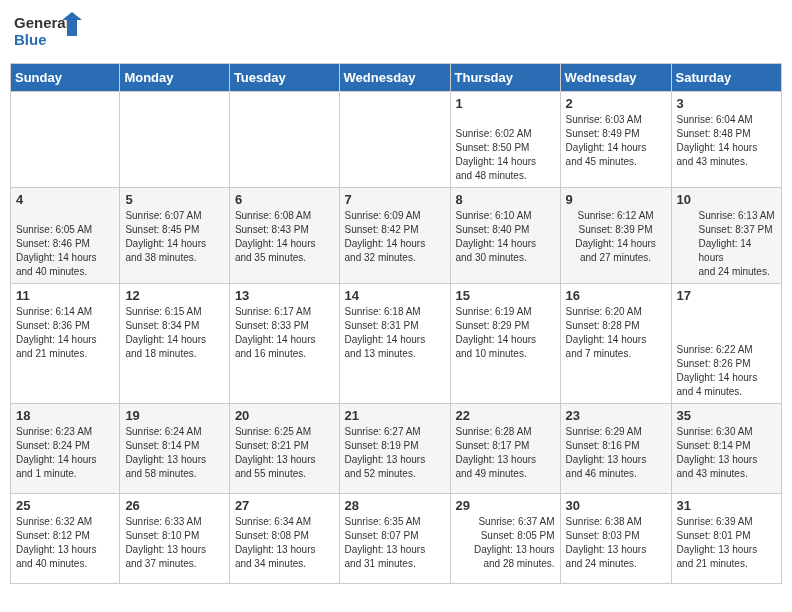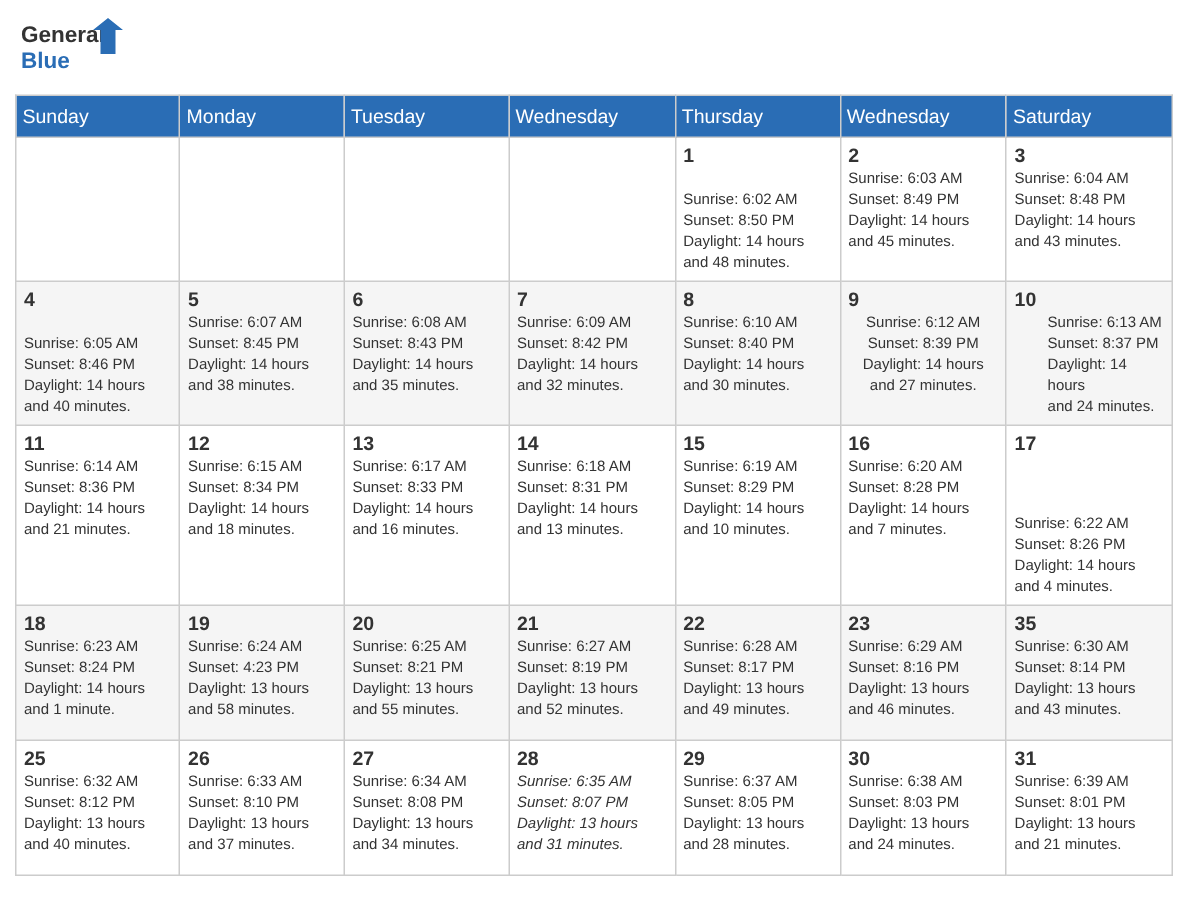--- a/index.html
+++ b/index.html
@@ -36,21 +36,21 @@
       color: #555;
     }
     .calendar {
       width: 100%;
       border-collapse: collapse;
     }
     .calendar th {
       background: #2a6db5;
       color: #fff;
       font-size: 13px;
-      font-weight: normal;
+      font-weight: bold;
       padding: 6px 4px;
       text-align: left;
       border: 1px solid #ccc;
     }
     .calendar td {
       vertical-align: top;
       border: 1px solid #ccc;
       padding: 4px 5px;
       width: 113px;
       height: 90px;
@@ -237,21 +237,21 @@
         <td>
           <span class="day-number">18</span>
           <div class="day-info" style="white-space: pre-line;">Sunrise: 6:23 AM
 Sunset: 8:24 PM
 Daylight: 14 hours
 and 1 minute.</div>
         </td>
         <td>
           <span class="day-number">19</span>
           <div class="day-info" style="white-space: pre-line;">Sunrise: 6:24 AM
-Sunset: 4:23 PM
+Sunset: 8:14 PM
 Daylight: 13 hours
 and 58 minutes.</div>
         </td>
         <td>
           <span class="day-number">20</span>
           <div class="day-info" style="white-space: pre-line;">Sunrise: 6:25 AM
 Sunset: 8:21 PM
 Daylight: 13 hours
 and 55 minutes.</div>
         </td>
@@ -301,28 +301,28 @@
         </td>
         <td>
           <span class="day-number">27</span>
           <div class="day-info" style="white-space: pre-line;">Sunrise: 6:34 AM
 Sunset: 8:08 PM
 Daylight: 13 hours
 and 34 minutes.</div>
         </td>
         <td>
           <span class="day-number">28</span>
-          <div class="day-info" style="white-space: pre-line; font-style: italic;">Sunrise: 6:35 AM
+          <div class="day-info" style="white-space: pre-line;">Sunrise: 6:35 AM
 Sunset: 8:07 PM
 Daylight: 13 hours
 and 31 minutes.</div>
         </td>
         <td>
           <span class="day-number">29</span>
-          <div class="day-info" style="white-space: pre-line;">Sunrise: 6:37 AM
+          <div class="day-info" style="white-space: pre-line; text-align: right;">Sunrise: 6:37 AM
 Sunset: 8:05 PM
 Daylight: 13 hours
 and 28 minutes.</div>
         </td>
         <td>
           <span class="day-number">30</span>
           <div class="day-info" style="white-space: pre-line;">Sunrise: 6:38 AM
 Sunset: 8:03 PM
 Daylight: 13 hours
 and 24 minutes.</div>

